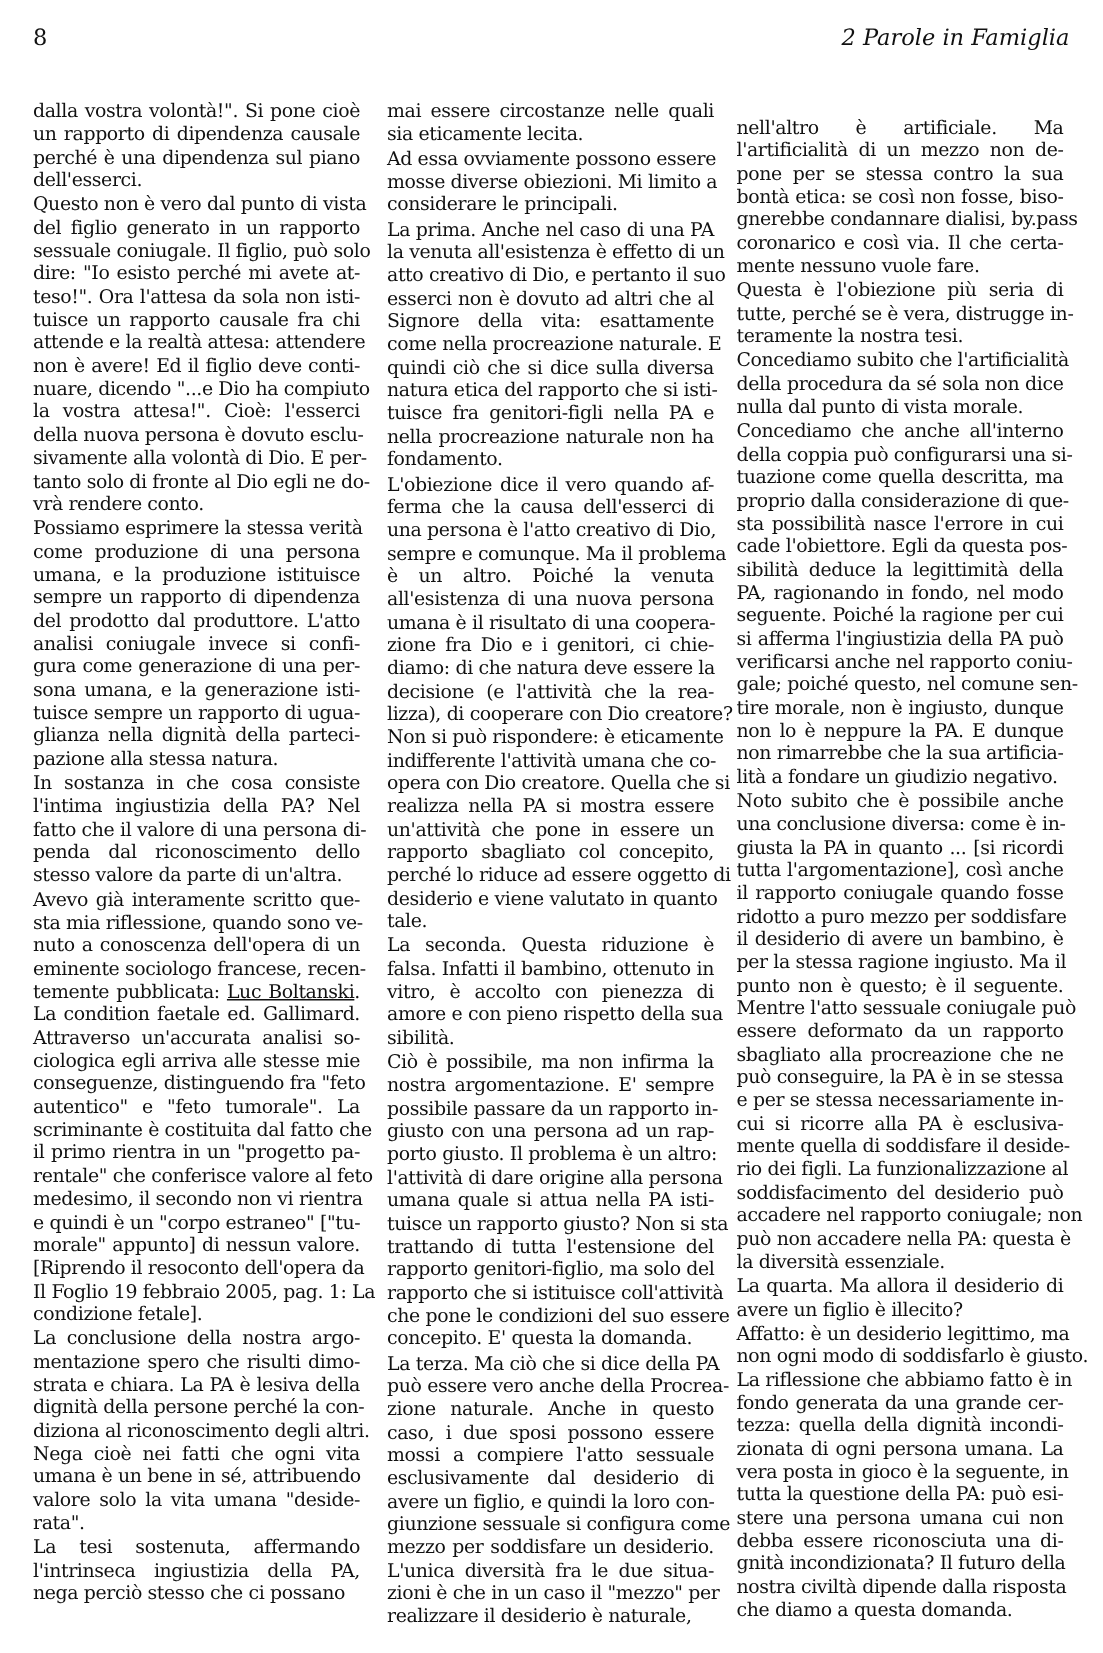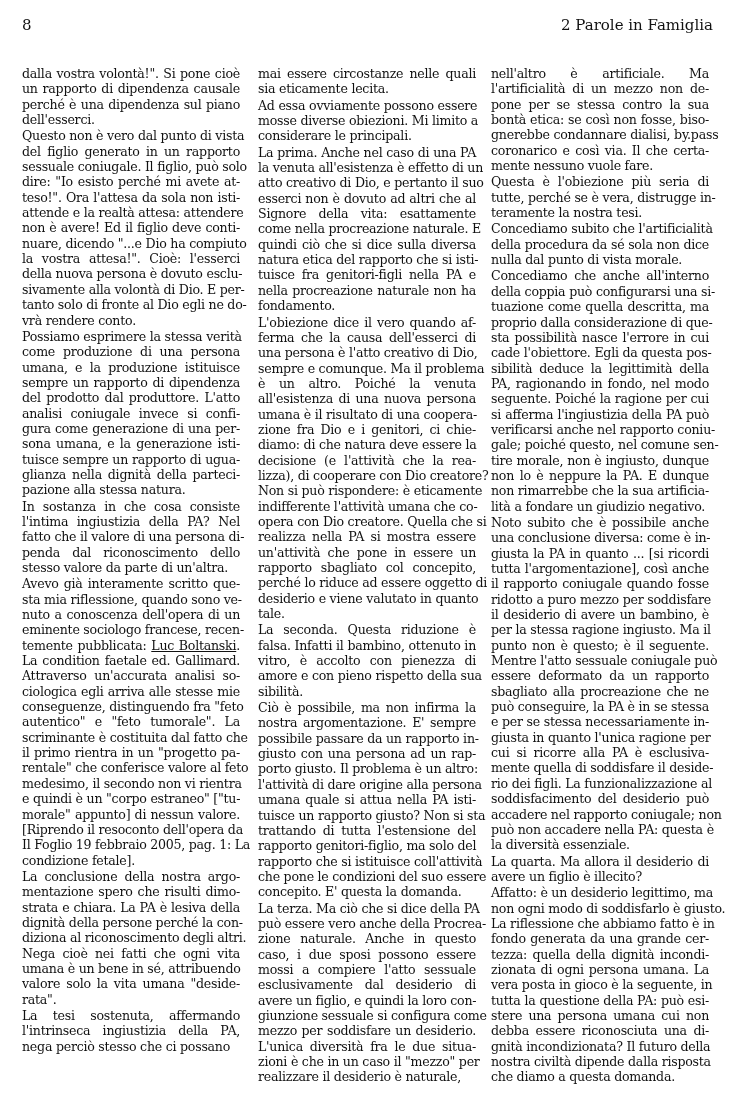--- a/index.html
+++ b/index.html
@@ -1,23 +1,23 @@
 <!DOCTYPE html>
 <html><head>
 <meta charset="utf-8">
 <style>
   html, body { margin: 0; padding: 0; background: #ffffff; }
   body { width: 735px; height: 1102px; position: relative; overflow: hidden;
          font-family: "DejaVu Serif", "Liberation Serif", serif; color: #111; }
   .page-number { position: absolute; left: 22px; top: 16px; font-size: 15px; }
-  .running-head { position: absolute; right: 22px; top: 16px; font-size: 15px; }
+  .running-head { position: absolute; right: 22px; top: 16px; font-size: 15px; font-style: italic; }
   .col { position: absolute; top: 66px; width: 218px; font-size: 12.6px; line-height: 15.35px; letter-spacing: -0.25px; }
   .col-1 { left: 22px; }
   .col-2 { left: 258px; }
-  .col-3 { left: 491px; }
+  .col-3 { left: 491px; margin-top: 11px; }
   .para { margin: 0 0 1px 0; }
   .line { display: block; text-align: justify; text-align-last: justify; white-space: nowrap; overflow: visible; height: 15.35px; }
   .line.last { text-align-last: left; }
   .u { text-decoration: underline; }
 </style>
 </head>
 <body>
 
 <div class="page-number">8</div>
 <div class="running-head">2 Parole in Famiglia</div>
@@ -28,20 +28,21 @@
       <span class="line">un rapporto di dipendenza causale</span>
       <span class="line">perché è una dipendenza sul piano</span>
       <span class="line last">dell'esserci.</span>
     </div>
     <div class="para">
       <span class="line">Questo non è vero dal punto di vista</span>
       <span class="line">del figlio generato in un rapporto</span>
       <span class="line">sessuale coniugale. Il figlio, può solo</span>
       <span class="line">dire: "Io esisto perché mi avete at-</span>
       <span class="line">teso!". Ora l'attesa da sola non isti-</span>
+      <span class="line">tuisce un rapporto causale fra chi</span>
       <span class="line">attende e la realtà attesa: attendere</span>
       <span class="line">non è avere! Ed il figlio deve conti-</span>
       <span class="line">nuare, dicendo "...e Dio ha compiuto</span>
       <span class="line">la vostra attesa!". Cioè: l'esserci</span>
       <span class="line">della nuova persona è dovuto esclu-</span>
       <span class="line">sivamente alla volontà di Dio. E per-</span>
       <span class="line">tanto solo di fronte al Dio egli ne do-</span>
       <span class="line last">vrà rendere conto.</span>
     </div>
     <div class="para">
@@ -230,21 +231,20 @@
       <span class="line">il rapporto coniugale quando fosse</span>
       <span class="line">ridotto a puro mezzo per soddisfare</span>
       <span class="line">il desiderio di avere un bambino, è</span>
       <span class="line">per la stessa ragione ingiusto. Ma il</span>
       <span class="line">punto non è questo; è il seguente.</span>
       <span class="line">Mentre l'atto sessuale coniugale può</span>
       <span class="line">essere deformato da un rapporto</span>
       <span class="line">sbagliato alla procreazione che ne</span>
       <span class="line">può conseguire, la PA è in se stessa</span>
       <span class="line">e per se stessa necessariamente in-</span>
-      <span class="line">giusta in quanto l'unica ragione per</span>
       <span class="line">cui si ricorre alla PA è esclusiva-</span>
       <span class="line">mente quella di soddisfare il deside-</span>
       <span class="line">rio dei figli. La funzionalizzazione al</span>
       <span class="line">soddisfacimento del desiderio può</span>
       <span class="line">accadere nel rapporto coniugale; non</span>
       <span class="line">può non accadere nella PA: questa è</span>
       <span class="line last">la diversità essenziale.</span>
     </div>
     <div class="para">
       <span class="line">La quarta. Ma allora il desiderio di</span>

